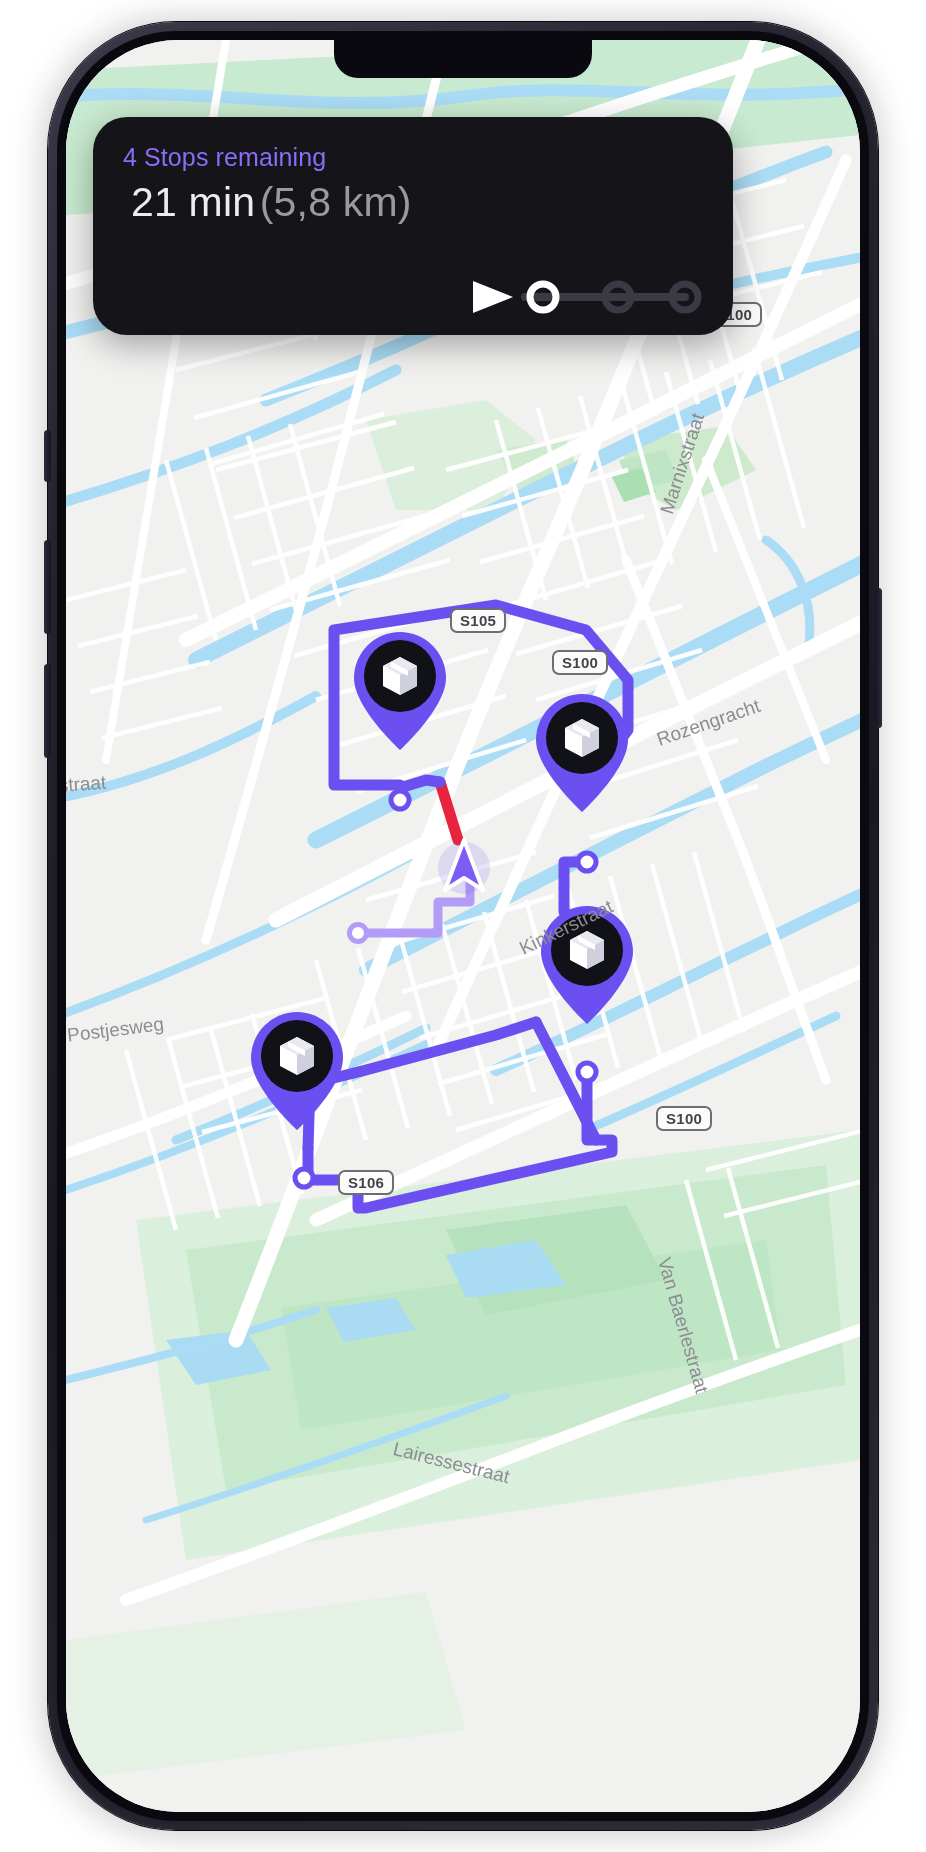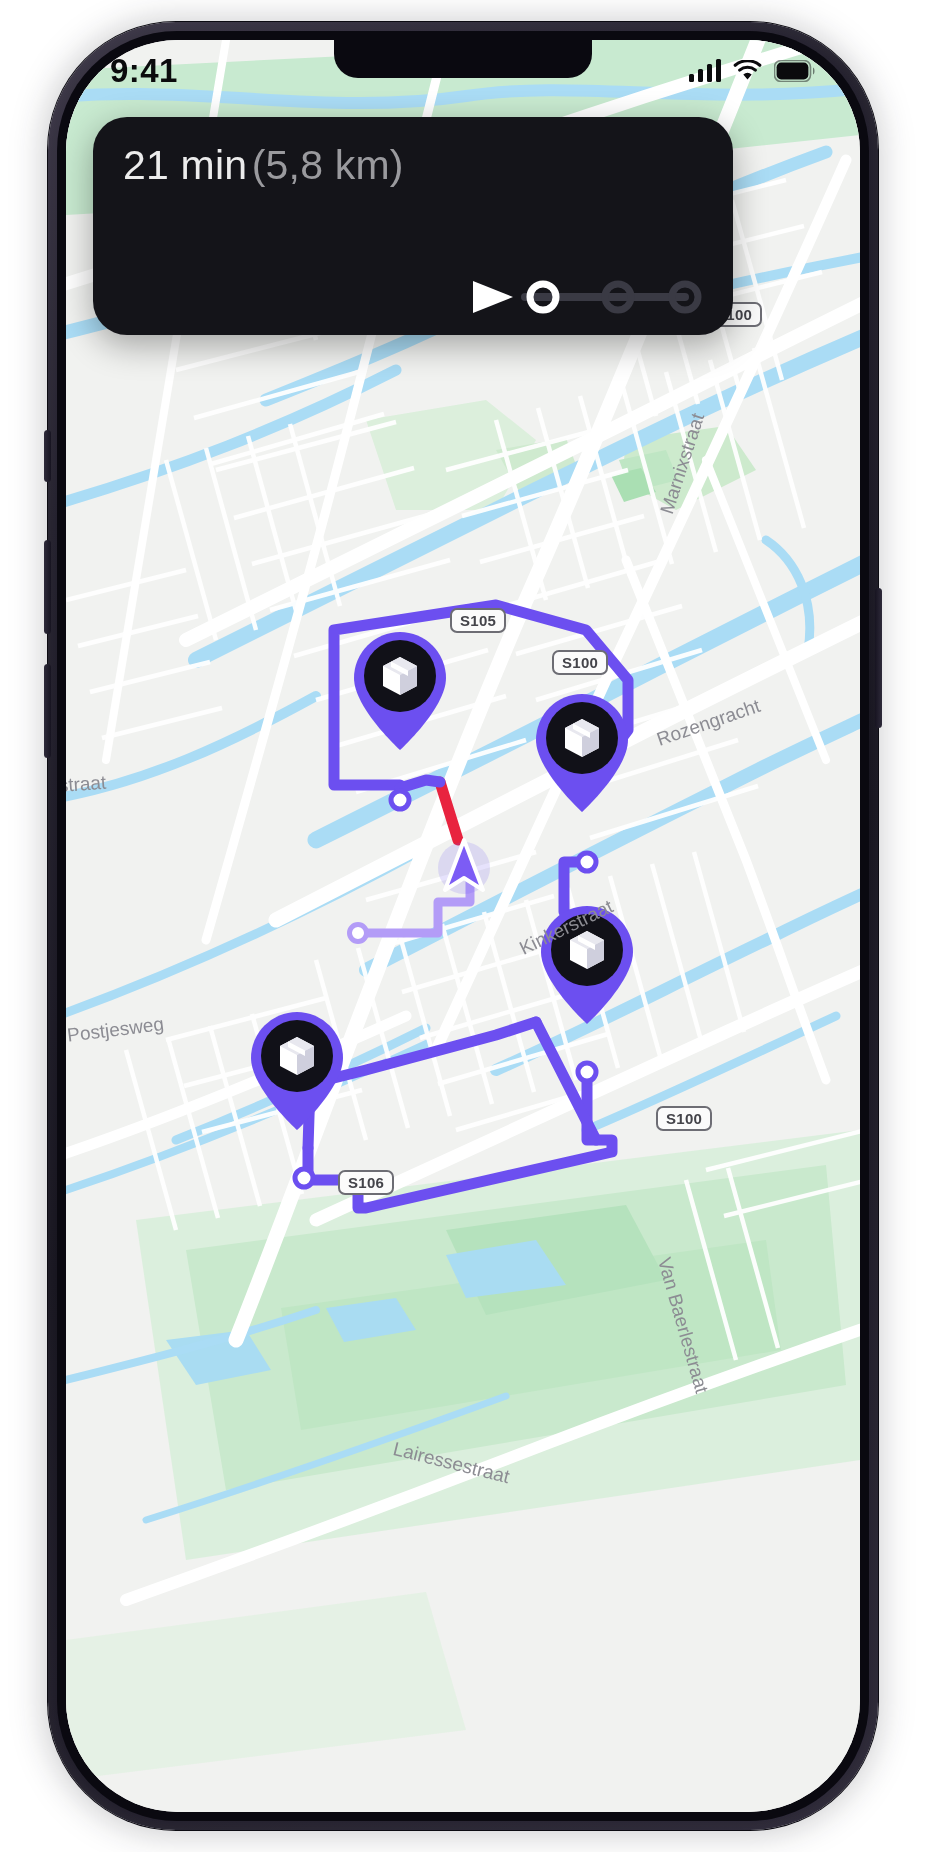--- a/index.html
+++ b/index.html
@@ -64,21 +64,21 @@
   .info-card{
     position:absolute;left:27px;top:77px;width:640px;height:218px;
     background:#141419;border-radius:34px;z-index:30;
     box-shadow:0 10px 34px rgba(0,0,0,.33);
     padding:26px 30px 0 30px;box-sizing:border-box;
   }
   .stops-line{
     color:#8b6cf5;font-size:25px;font-weight:500;letter-spacing:.1px;
     margin:0 0 6px 0;
   }
-  .eta-line{margin:0;white-space:nowrap;line-height:1.12;}
+  .eta-line{margin:8px;white-space:nowrap;line-height:1.12;}
   .eta-main{color:#ececec;font-size:41px;font-weight:400;letter-spacing:.2px;}
   .eta-sub{color:#9a9a9e;font-size:41px;font-weight:400;letter-spacing:.2px;}
 
   .progress-wrap{position:absolute;left:30px;top:160px;width:580px;height:40px;}
   .progress-wrap svg{display:block;}
 
   
   .maplabel{position:absolute;color:#8c8c93;font-size:19px;font-weight:500;
     white-space:nowrap;z-index:12;}
   .shield{position:absolute;z-index:12;}
@@ -352,47 +352,23 @@
       <div class="shield" style="left:640px;top:262px;">
         <div class="tag">S100</div>
       </div>
       <div class="shield" style="left:590px;top:1066px;">
         <div class="tag">S100</div>
       </div>
       <div class="shield" style="left:272px;top:1130px;">
         <div class="tag">S106</div>
       </div>
 
-      <div class="status-bar">
-        <div class="status-time">9:41</div>
-        <div class="status-right">
-          <div class="bars">
-            <i></i>
-              <i></i>
-              <i></i>
-              <i></i>
-          </div>
-          <div class="wifi">
-            <svg width="29" height="22" viewBox="0 0 29 22">
-              <path d="M14.5 19.6l4.2-5.1a6.6 6.6 0 0 0-8.4 0l4.2 5.1z" fill="#0b0b0d"></path>
-              <path d="M6.6 10.1a12.6 12.6 0 0 1 15.8 0" stroke="#0b0b0d" stroke-width="3.1" fill="none" stroke-linecap="round"></path>
-              <path d="M2.2 5.3a19 19 0 0 1 24.6 0" stroke="#0b0b0d" stroke-width="3.1" fill="none" stroke-linecap="round"></path>
-            </svg>
-          </div>
-          <div class="batt">
-            <svg width="42" height="22" viewBox="0 0 42 22">
-              <rect x="0.5" y="0.5" width="36" height="21" rx="6.5" fill="none" stroke="#0b0b0d" stroke-width="1.6" opacity=".45"></rect>
-              <rect x="2.6" y="2.6" width="31.8" height="16.8" rx="4.6" fill="#0b0b0d"></rect>
-              <path d="M39 7.5c2 .8 2 6.2 0 7V7.5z" fill="#0b0b0d" opacity=".5"></path>
-            </svg>
-          </div>
-        </div>
-      </div>
 
       <div class="info-card">
+        <div class="stops-line">4 Stops remaining</div>
         <div class="eta-line">
           <span class="eta-main">21 min</span>
           <span class="eta-sub">(5,8 km)</span>
         </div>
 
         <div class="progress-wrap">
           <svg width="580" height="40" viewBox="0 0 580 40">
 
             <line x1="402" y1="20" x2="562" y2="20" stroke="#3a3a44" stroke-width="8" stroke-linecap="round"></line>
 

